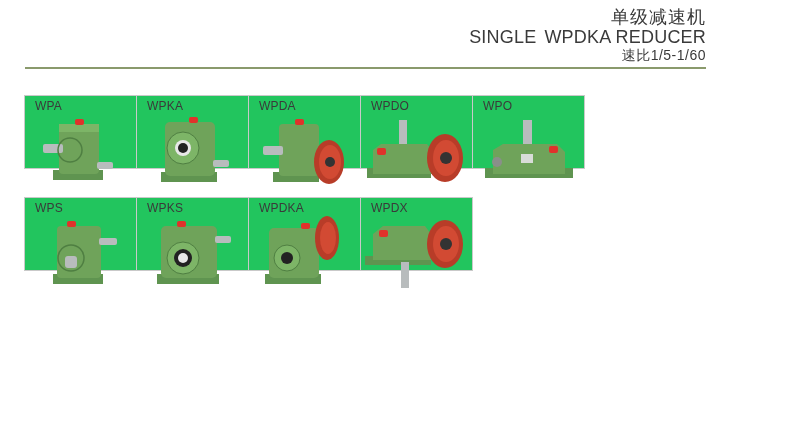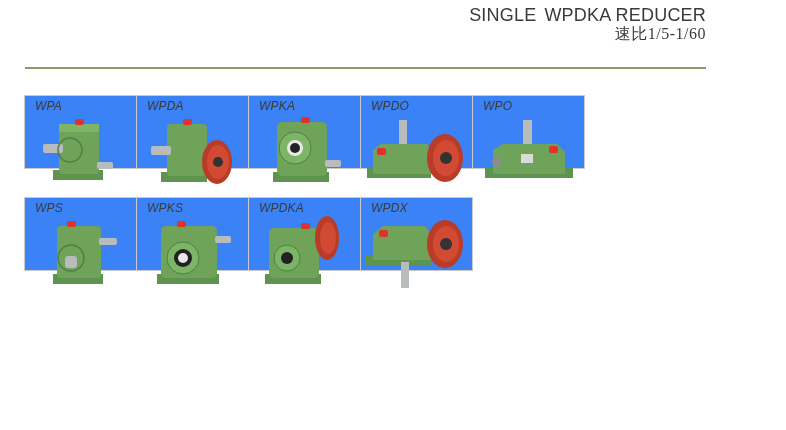--- a/index.html
+++ b/index.html
@@ -2,33 +2,34 @@
 <html><head>
 <meta charset="utf-8">
 <style>
   html, body { margin: 0; padding: 0; background: #ffffff; }
   body { width: 786px; height: 430px; position: relative; overflow: hidden;
          font-family: "Liberation Sans", "DejaVu Sans", sans-serif; color: #333; }
   .header { position: absolute; right: 80px; top: 6px; text-align: right; }
   .title-cn { font-family: "DejaVu Sans", sans-serif; font-size: 18px; line-height: 22px; color: #3a3a3a; letter-spacing: 1px; }
   .title-en { font-size: 18px; line-height: 19px; color: #3a3a3a; letter-spacing: 0.2px; }
   .title-en .gap { display: inline-block; width: 8px; }
-  .ratio { font-family: Liberation Serif, serif; font-size: 16px; line-height: 17px; color: #3a3a3a; letter-spacing: 0.5px; }
+  .ratio { font-family: Liberation Sans, sans-serif; font-size: 14px; line-height: 17px; color: #3a3a3a; letter-spacing: 0.5px; }
   .rule { position: absolute; left: 25px; top: 67px; width: 681px; height: 2px; background: #8a9a6c; }
   .grid { position: absolute; left: 24px; top: 95px; width: 681px; }
   .row { display: flex; height: 102px; }
   .cell { width: 113px; height: 74px; box-sizing: border-box; border: 1px solid #c9c9c9;
-          margin-right: -1px; margin-bottom: -1px; position: relative; background: #3b82f6; font-style: italic; }
+          margin-right: -1px; margin-bottom: -1px; position: relative; background: #22c55e; }
   .cell .label { position: absolute; left: 10px; top: 3px; font-size: 12px; color: #3a3a3a; letter-spacing: 0.2px; }
   .cell svg { position: absolute; left: 0; top: 14px; width: 113px; height: 86px; }
 </style>
 </head>
 <body>
 
 <div class="header">
+  <div class="title-cn">单级减速机</div>
   <div class="title-en"><span>SINGLE</span><span class="gap"></span><span>WPDKA REDUCER</span></div>
   <div class="ratio">速比1/5-1/60</div>
 </div>
 <div class="rule"></div>
 
 <div class="grid">
 
   <div class="row">
     <div class="cell">
       <span class="label">WPA</span>
@@ -36,41 +37,41 @@
         <rect x="28" y="60" width="50" height="10" fill="#5f9450"></rect>
         <rect x="34" y="14" width="40" height="50" rx="4" fill="#6fa35a"></rect>
         <rect x="34" y="14" width="40" height="8" fill="#7db567"></rect>
         <rect x="50" y="9" width="9" height="6" rx="2" fill="#e0322b"></rect>
         <rect x="18" y="34" width="20" height="9" rx="2" fill="#b8bcbd"></rect>
         <rect x="72" y="52" width="16" height="7" rx="2" fill="#b8bcbd"></rect>
         <circle cx="45" cy="40" r="12" fill="none" stroke="#4f7f42" stroke-width="1.5"></circle>
       </svg>
     </div>
     <div class="cell">
+      <span class="label">WPKA</span>
+      <svg viewBox="0 0 113 86">
+        <rect x="24" y="62" width="56" height="10" fill="#5f9450"></rect>
+        <rect x="28" y="12" width="50" height="54" rx="5" fill="#6fa35a"></rect>
+        <rect x="52" y="7" width="9" height="6" rx="2" fill="#e0322b"></rect>
+        <circle cx="46" cy="38" r="16" fill="#7db567" stroke="#4f7f42"></circle>
+        <circle cx="46" cy="38" r="8" fill="#e8e8e8"></circle>
+        <circle cx="46" cy="38" r="5" fill="#222"></circle>
+        <rect x="76" y="50" width="16" height="7" rx="2" fill="#b8bcbd"></rect>
+      </svg>
+    </div>
+    <div class="cell">
       <span class="label">WPDA</span>
       <svg viewBox="0 0 113 86">
         <rect x="24" y="62" width="46" height="10" fill="#5f9450"></rect>
         <rect x="30" y="14" width="40" height="52" rx="4" fill="#6fa35a"></rect>
         <rect x="46" y="9" width="9" height="6" rx="2" fill="#e0322b"></rect>
         <rect x="14" y="36" width="20" height="9" rx="2" fill="#b8bcbd"></rect>
         <ellipse cx="80" cy="52" rx="15" ry="22" fill="#b83c28"></ellipse>
         <ellipse cx="81" cy="52" rx="11" ry="17" fill="#d24a33"></ellipse>
         <circle cx="81" cy="52" r="5" fill="#333"></circle>
-      </svg>
-    </div>
-    <div class="cell">
-      <span class="label">WPKA</span>
-      <svg viewBox="0 0 113 86">
-        <rect x="24" y="62" width="56" height="10" fill="#5f9450"></rect>
-        <rect x="28" y="12" width="50" height="54" rx="5" fill="#6fa35a"></rect>
-        <rect x="52" y="7" width="9" height="6" rx="2" fill="#e0322b"></rect>
-        <circle cx="46" cy="38" r="16" fill="#7db567" stroke="#4f7f42"></circle>
-        <circle cx="46" cy="38" r="8" fill="#e8e8e8"></circle>
-        <circle cx="46" cy="38" r="5" fill="#222"></circle>
-        <rect x="76" y="50" width="16" height="7" rx="2" fill="#b8bcbd"></rect>
       </svg>
     </div>
     <div class="cell">
       <span class="label">WPDO</span>
       <svg viewBox="0 0 113 86">
         <rect x="38" y="10" width="8" height="28" fill="#b8bcbd"></rect>
         <rect x="6" y="58" width="64" height="10" fill="#5f9450"></rect>
         <path d="M12 40 L20 34 L66 34 L72 42 L72 64 L12 64 Z" fill="#6fa35a"></path>
         <rect x="16" y="38" width="9" height="7" rx="2" fill="#e0322b"></rect>
         <ellipse cx="84" cy="48" rx="18" ry="24" fill="#b83c28"></ellipse>

